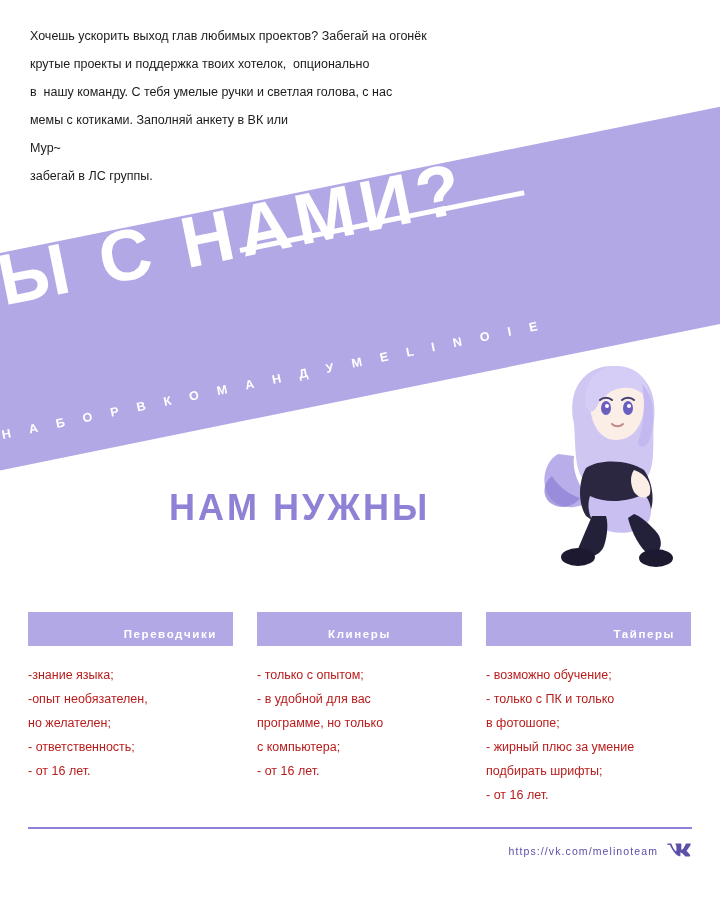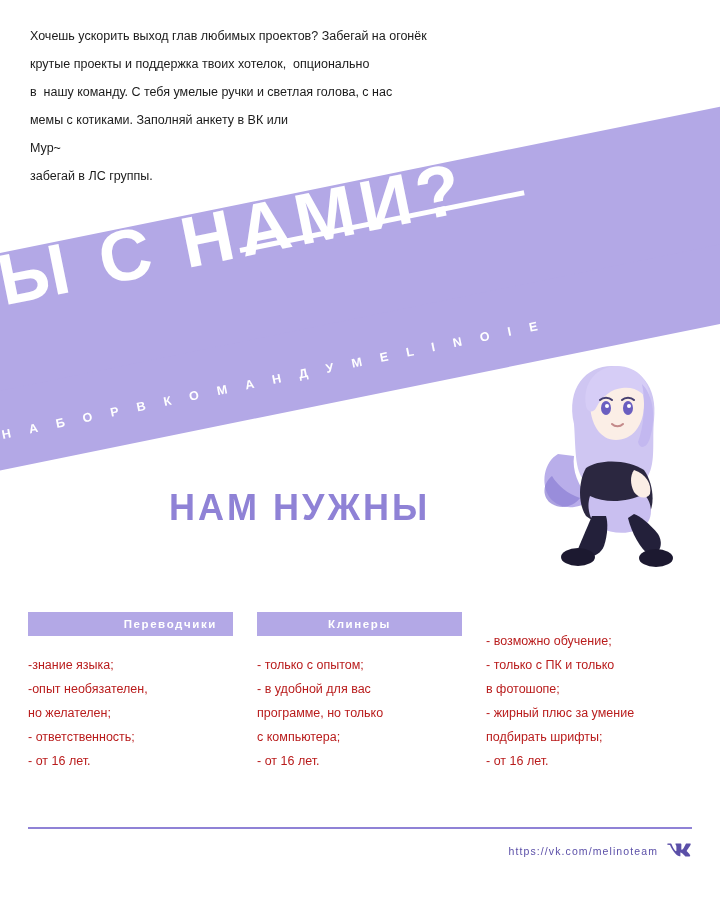--- a/index.html
+++ b/index.html
@@ -143,21 +143,21 @@
   .col {
     width: 205px;
   }
   .col-head {
     background: #b3a8e6;
     color: #ffffff;
     font-size: 11.5px;
     font-weight: bold;
     letter-spacing: 1.6px;
     text-align: center;
-    padding: 6px 0 6px 0;
+    padding: 16px 0 6px 0;
     height: 12px;
     line-height: 12px;
   }
   .col-head.right-align {
     text-align: right;
     padding-right: 16px;
   }
   .col-body {
     margin-top: 17px;
     font-size: 12.5px;
@@ -269,20 +269,21 @@
       <div class="col-head">Клинеры</div>
       <div class="col-body">
         <div>- только с опытом;
 - в удобной для вас
 программе, но только
 с компьютера;
 - от 16 лет.</div>
       </div>
     </div>
     <div class="col">
+      <div class="col-head right-align">Тайперы</div>
       <div class="col-body">
         <div>- возможно обучение;
 - только с ПК и только
 в фотошопе;
 - жирный плюс за умение
 подбирать шрифты;
 - от 16 лет.</div>
       </div>
     </div>
   </div>

